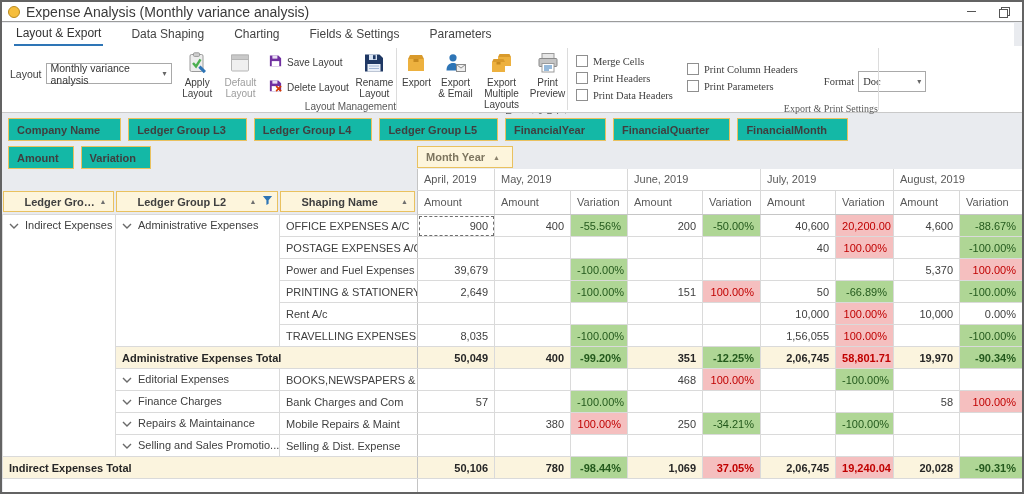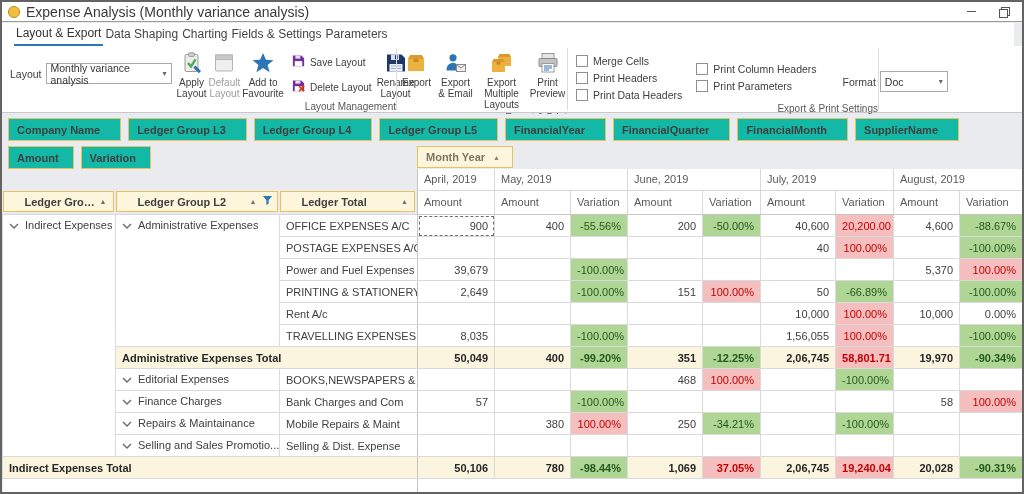--- a/index.html
+++ b/index.html
@@ -10,21 +10,21 @@
   .titlebar { position:absolute; top:0; left:0; right:0; height:20px; background:#fff; border-bottom:1px solid #9B9B9B; display:flex; align-items:center; padding:0 6px; }
   .app-icon { width:12px; height:12px; border-radius:50%; background:#F6BE3C; border:1px solid #B98A1F; margin-right:6px; flex:0 0 auto; }
   .title-text { font-size:14px; color:#3A3A3A; flex:1 1 auto; white-space:nowrap; }
   .win-btn { width:26px; height:16px; display:flex; align-items:center; justify-content:center; margin-left:6px; cursor:default; }
   .min-glyph { width:9px; height:0; border-top:1px solid #555; display:block; }
   .restore-glyph { position:relative; width:9px; height:9px; display:block; }
   .restore-glyph::before { content:""; position:absolute; left:2px; top:0; width:7px; height:7px; border:1px solid #555; background:#fff; }
   .restore-glyph::after { content:""; position:absolute; left:0; top:2px; width:7px; height:7px; border:1px solid #555; background:#fff; }
 
   
-  .tabs { position:absolute; top:21px; left:0; right:8px; height:23px; background:#fff; display:flex; align-items:center; padding:0 12px; }
+  .tabs { position:absolute; top:21px; left:0; right:8px; height:23px; background:#fff; display:flex; align-items:center; padding:0 12px; gap:26px; }
   .tab { font-size:12px; color:#444; padding:3px 2px 4px 2px; white-space:nowrap; cursor:default; }
   .tab.active { color:#333; border-bottom:2px solid #2E75B6; }
 
   
   .ribbon { position:absolute; top:44px; left:0; right:0; height:67px; background:#fff; border-bottom:1px solid #C9C9C9; display:flex; align-items:stretch; }
   .rb-group { display:flex; flex-direction:column; justify-content:space-between; padding-top:3px; }
   .rb-content { display:flex; align-items:flex-start; }
   .rb-caption { text-align:right; font-size:10px; color:#595959; padding:2px 0 3px 0; }
   .rb-sep { width:1px; background:#DCDCDC; margin:2px 0; }
 
@@ -138,28 +138,20 @@
         </div>
         <div class="big-btn disabled">
           <span class="ic">
             <svg width="24" height="24" viewBox="0 0 24 24">
                 <rect x="3.5" y="4" width="17" height="16" rx="1" fill="#EFEFEF" stroke="#B5B5B5"></rect>
                 <rect x="3.5" y="4" width="17" height="4.5" fill="#C9C9C9" stroke="#B5B5B5"></rect>
               </svg>
           </span>
           <span class="lbl">Default Layout</span>
         </div>
-        <div class="big-btn wide">
-          <span class="ic">
-            <svg width="24" height="24" viewBox="0 0 24 24">
-                <polygon points="12,2 15,8.8 22.4,9.2 16.6,13.9 18.6,21.3 12,17 5.4,21.3 7.4,13.9 1.6,9.2 9,8.8" fill="#2E75B6"></polygon>
-              </svg>
-          </span>
-          <span class="lbl">Add to Favourite</span>
-        </div>
         <div class="small-stack">
           <div class="small-btn">
             <span>
               <svg width="15" height="15" viewBox="0 0 24 24">
                   <path d="M3 4 h13.5 l4.5 4.5 V21 H3 z" fill="#7030A0"></path>
                   <rect x="7" y="4" width="8" height="5" fill="#E9DEF3"></rect>
                   <rect x="6" y="13" width="12" height="8" fill="#fff"></rect>
                 </svg>
             </span>
             <span class="lbl">Save Layout</span>
@@ -239,21 +231,21 @@
               </svg>
           </span>
           <span class="lbl">Print Preview</span>
         </div>
       </div>
       <div class="rb-caption">Export &amp; Print</div>
     </div>
 
     <div class="rb-sep"></div>
 
-    <div class="rb-group" style="width:310px;">
+    <div class="rb-group" style="width:310px;font-family:Liberation Serif, serif;">
       <div class="rb-content" style="gap:14px; padding-left:8px;">
         <div class="cb-col">
             <label class="cb">
               <span class="box"></span>
               <span class="cb-lbl">Merge Cells</span>
             </label>
             <label class="cb">
               <span class="box"></span>
               <span class="cb-lbl">Print Headers</span>
             </label>
@@ -288,21 +280,20 @@
 
   <div class="pivot">
     <div class="chips-row r1">
         <div class="chip">Company Name</div>
         <div class="chip">Ledger Group L3</div>
         <div class="chip">Ledger Group L4</div>
         <div class="chip">Ledger Group L5</div>
         <div class="chip">FinancialYear</div>
         <div class="chip">FinancialQuarter</div>
         <div class="chip">FinancialMonth</div>
-        <div class="chip">SupplierName</div>
       </div>
     <div class="chips-row r2">
         <div class="chip compact">Amount</div>
         <div class="chip compact">Variation</div>
       </div>
     <div class="monthyear-chip">
       <span>Month Year</span>
       <span class="sort">▲</span>
     </div>
     <div class="grid-wrap">
@@ -341,21 +332,21 @@
                 <div class="hchip">
                   <span class="htxt">Ledger Group L2</span>
                   <span class="sort">▲</span>
                   <span><svg width="11" height="11" viewBox="0 0 12 12" style="margin-left:3px;">
                       <path d="M1 1 h10 L7.2 5.6 V9.6 L4.8 11 V5.6 z" fill="#2E75B6"></path>
                     </svg></span>
                 </div>
               </th>
               <th class="chip-th">
                 <div class="hchip">
-                  <span class="htxt">Ledger Total</span>
+                  <span class="htxt">Shaping Name</span>
                   <span class="sort">▲</span>
                 </div>
               </th>
               <th class="sub">Amount</th>
               <th class="sub">Amount</th>
               <th class="sub">Variation</th>
               <th class="sub">Amount</th>
               <th class="sub">Variation</th>
               <th class="sub">Amount</th>
               <th class="sub">Variation</th>

